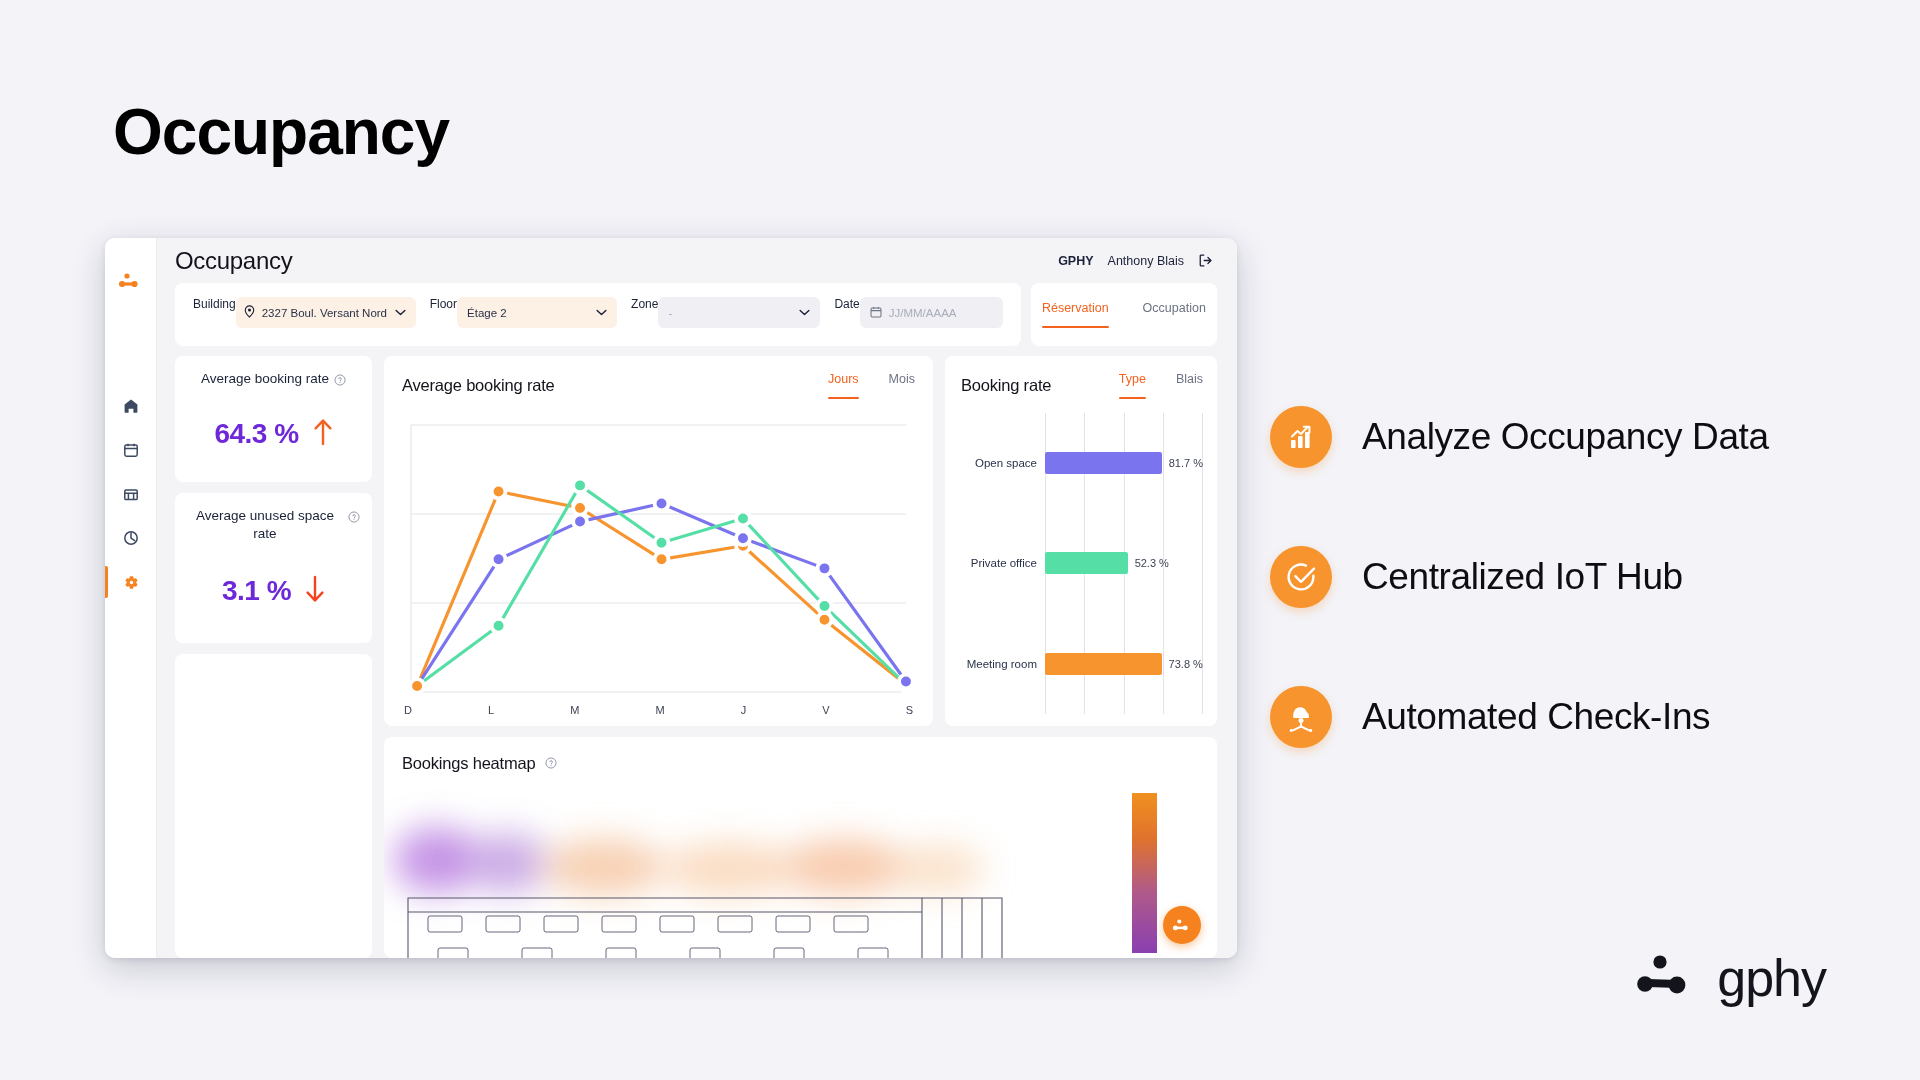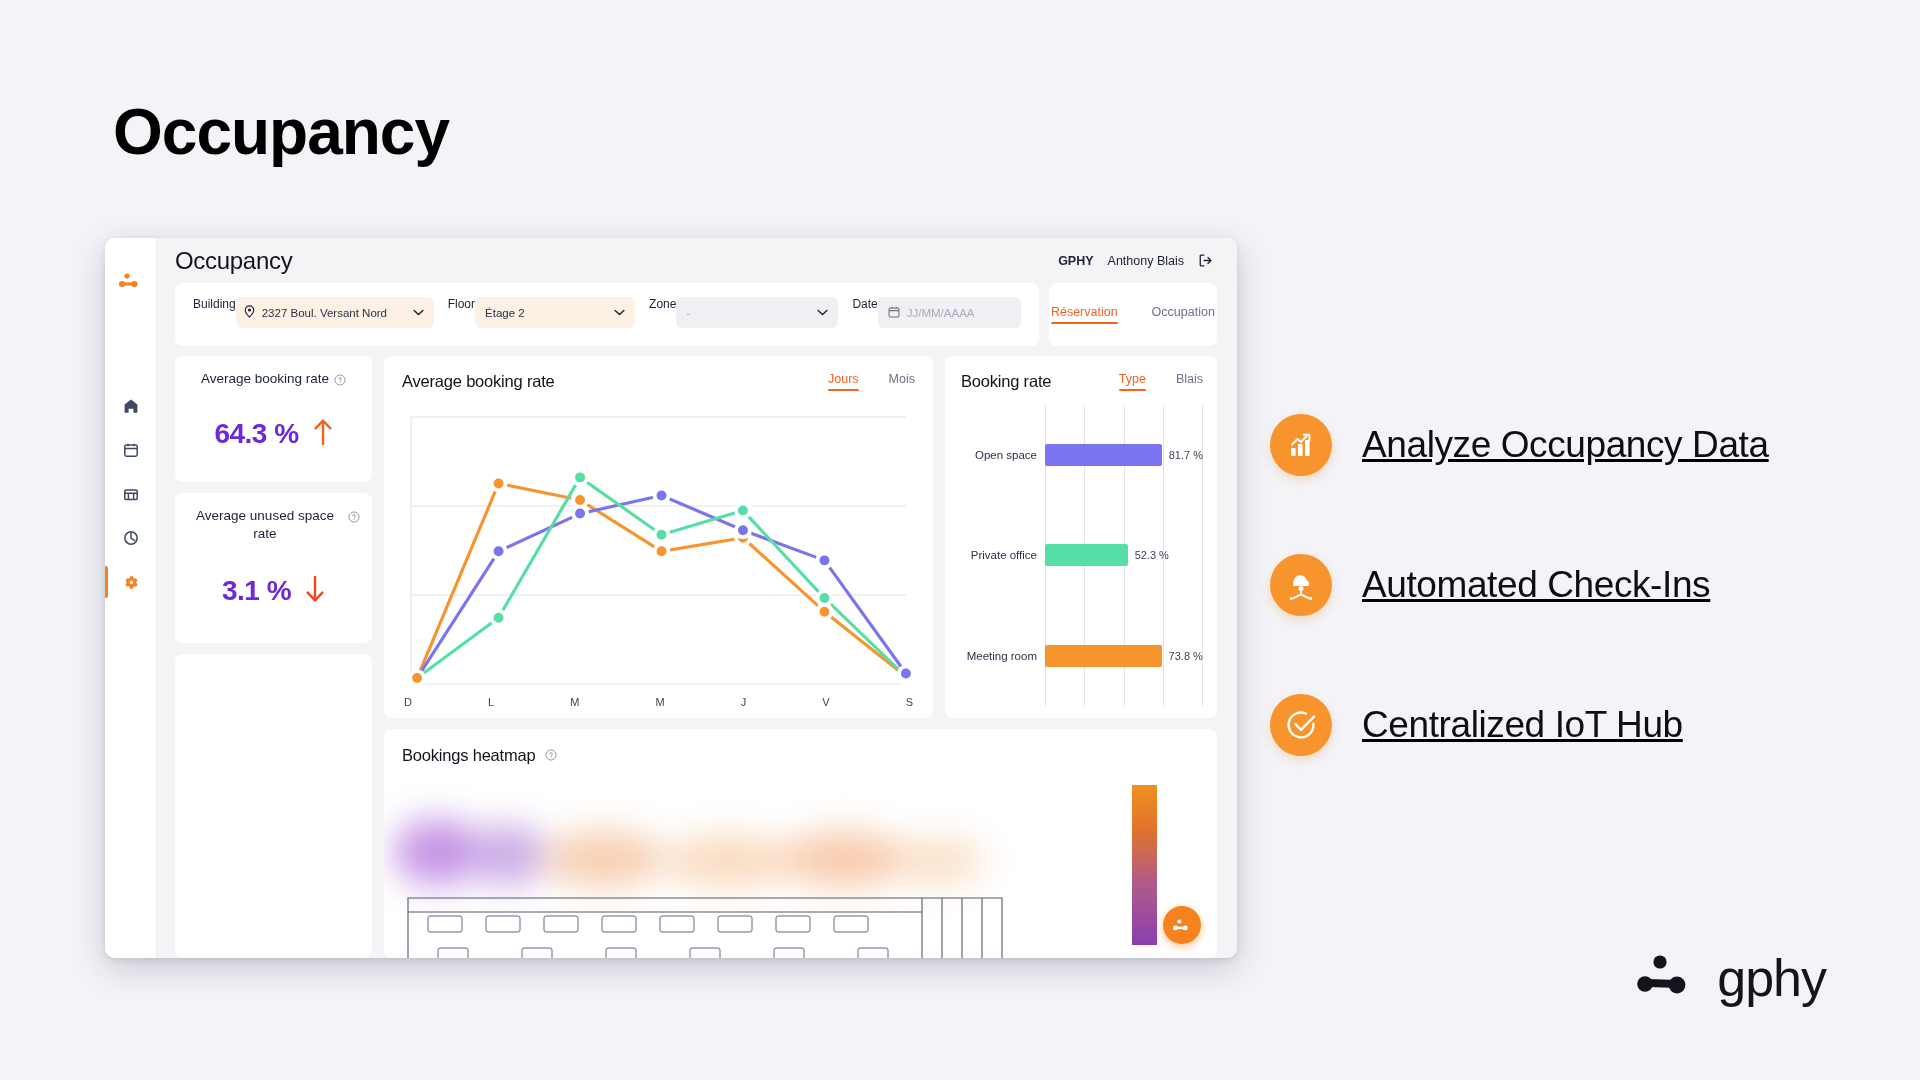--- a/index.html
+++ b/index.html
@@ -121,21 +121,21 @@
     display: flex;
     align-items: center;
     padding: 0 10px;
     gap: 7px;
     font-size: 11.5px;
     color: #2a3249;
     cursor: pointer;
   }
   .filter-control.tinted { background: #fdf0e4; }
   .filter-control.plain  { background: #f0f0f4; }
-  .fc-w-building { width: 198px; padding-left: 8px; }
+  .fc-w-building { width: 180px; padding-left: 8px; }
   .fc-w-floor    { width: 160px; }
   .fc-w-zone     { width: 162px; }
   .fc-w-date     { width: 143px; }
   .fc-value { white-space: nowrap; overflow: hidden; text-overflow: ellipsis; }
   .fc-value.muted { color: #a8acbb; }
   .fc-chevron { margin-left: auto; display: flex; }
 
   .toggle-card {
     background: #fff;
     border-radius: 8px;
@@ -143,21 +143,21 @@
     min-width: 0;
     display: flex;
     align-items: center;
     justify-content: center;
     gap: 34px;
   }
   .tab-item {
     font-size: 12.5px;
     color: #6d7284;
     position: relative;
-    padding-bottom: 5px;
+    padding-bottom: 13px;
     cursor: pointer;
     white-space: nowrap;
   }
   .tab-item.active { color: #f5621f; }
   .tab-item.active::after {
     content: "";
     position: absolute; left: 0; right: 0; bottom: 0;
     height: 2.4px; background: #f5621f; border-radius: 2px;
   }
 
@@ -261,21 +261,21 @@
   .fab {
     position: absolute; right: 16px; bottom: 14px;
     width: 38px; height: 38px; border-radius: 50%;
     background: #f5821f;
     display: flex; align-items: center; justify-content: center;
     box-shadow: 0 3px 9px rgba(245,130,31,.45);
     cursor: pointer;
   }
 
   
-  .features { position: absolute; left: 1270px; top: 375px; width: 600px; text-decoration: underline; }
+  .features { position: absolute; left: 1270px; top: 367px; width: 600px; }
   .feature-row { display: flex; align-items: center; gap: 30px; height: 140px; }
   .feature-badge {
     width: 62px; height: 62px; border-radius: 50%;
     background: #f7942d;
     flex: 0 0 62px;
     display: flex; align-items: center; justify-content: center;
     box-shadow: 0 4px 10px rgba(247,148,45,.28);
   }
   .feature-text { font-size: 37px; color: #0d0d12; letter-spacing: -.4px; white-space: nowrap; }
 
@@ -655,41 +655,41 @@
         <rect x="20" y="11" width="4.6" height="16" rx="1"></rect>
         <path d="M7 15.5 12.5 10l3.4 3 6.4-6.6" stroke="#fff" stroke-width="2" fill="none" stroke-linecap="round" stroke-linejoin="round"></path>
         <path d="M18.8 5.8h5.6v5.6" stroke="#fff" stroke-width="2" fill="none" stroke-linecap="round" stroke-linejoin="round"></path>
       </svg>
     </div>
     <div class="feature-text">Analyze Occupancy Data</div>
   </div>
 
   <div class="feature-row">
     <div class="feature-badge">
+      <svg width="34" height="34" viewBox="0 0 34 34" fill="none" stroke="#fff" stroke-width="2.4" stroke-linecap="round" stroke-linejoin="round">
+        <path d="M29.4 15.8v1.2a12.4 12.4 0 1 1-7.4-11.4"></path>
+        <path d="M11.4 16.2 17 21.8 30 8.6"></path>
+      </svg>
+    </div>
+    <div class="feature-text">Centralized IoT Hub</div>
+  </div>
+
+  <div class="feature-row">
+    <div class="feature-badge">
       <svg width="34" height="30" viewBox="0 0 34 30" fill="#fff">
         <path d="M9.4 12.2a5.6 5.6 0 0 1 .9-3.3 6.6 6.6 0 0 1 12.3 1.2 4.4 4.4 0 0 1 2.4 4 4.3 4.3 0 0 1-.5 2H9.6a4.6 4.6 0 0 1-.2-3.9z"></path>
         <circle cx="17" cy="18.6" r="2.5"></circle>
         <path d="M16 21.2h2v4.6h-2z"></path>
         <path d="M17 23.2 8.6 27.4l.9 1.8L17 25.4l7.5 3.8.9-1.8z"></path>
         <circle cx="7.4" cy="28.4" r="1.6"></circle>
         <circle cx="26.6" cy="28.4" r="1.6"></circle>
       </svg>
     </div>
     <div class="feature-text">Automated Check-Ins</div>
   </div>
-
-  <div class="feature-row">
-    <div class="feature-badge">
-      <svg width="34" height="34" viewBox="0 0 34 34" fill="none" stroke="#fff" stroke-width="2.4" stroke-linecap="round" stroke-linejoin="round">
-        <path d="M29.4 15.8v1.2a12.4 12.4 0 1 1-7.4-11.4"></path>
-        <path d="M11.4 16.2 17 21.8 30 8.6"></path>
-      </svg>
-    </div>
-    <div class="feature-text">Centralized IoT Hub</div>
-  </div>
 </div>
 
 <div class="brand-footer">
   <span>
     <svg width="62" height="44" viewBox="0 0 62 44">
       <circle cx="23" cy="8" r="6.6" fill="#14141c"></circle>
       <circle cx="8" cy="30" r="7.8" fill="#14141c"></circle>
       <circle cx="40" cy="31" r="8.4" fill="#14141c"></circle>
       <rect x="11" y="25.5" width="30" height="8" fill="#14141c" transform="rotate(2 26 29)"></rect>
     </svg>

